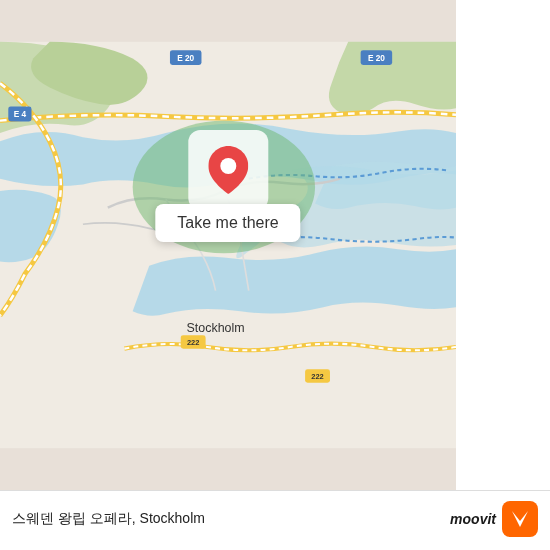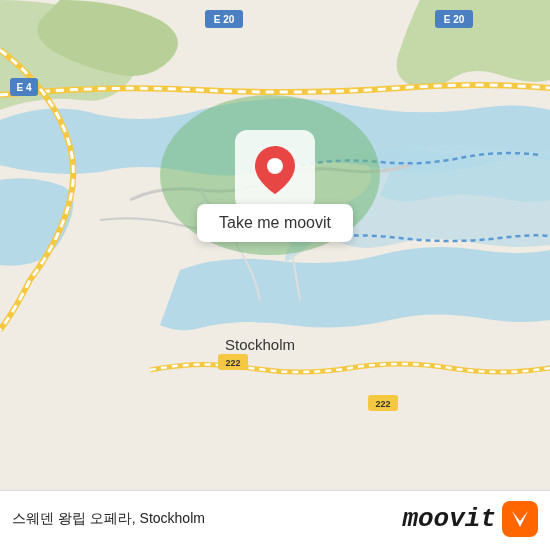--- a/index.html
+++ b/index.html
@@ -5,21 +5,21 @@
     * { margin: 0; padding: 0; box-sizing: border-box; }
     body {
       width: 550px;
       height: 550px;
       overflow: hidden;
       font-family: Arial, sans-serif;
       position: relative;
     }
 
     #map-container {
-      width: 550px;
+      width: 456px;
       height: 490px;
       position: relative;
       overflow: hidden;
       background-color: #e8e0d8;
     }
 
     
     #map-svg {
       width: 100%;
       height: 100%;
@@ -97,25 +97,24 @@
       left: 8px;
     }
 
     #moovit-logo {
       display: flex;
       align-items: center;
       gap: 6px;
     }
 
     #moovit-logo-text {
-      font-size: 26px;
+      font-size: 14px;
       font-weight: bold;
       color: #1a1a1a;
       font-style: italic;
-      font-family: Liberation Mono, monospace;
     }
 
     #moovit-icon {
       width: 36px;
       height: 36px;
       background: #ff6600;
       border-radius: 8px;
       display: flex;
       align-items: center;
       justify-content: center;
@@ -188,21 +187,21 @@
   </svg>
 
   <div id="take-me-there-container">
 
     <div id="location-pin-area">
       <svg class="pin-icon" viewBox="0 0 40 48" xmlns="http://www.w3.org/2000/svg">
         <path d="M20,0 C9,0 0,9 0,20 C0,35 20,48 20,48 C20,48 40,35 40,20 C40,9 31,0 20,0 Z" fill="#e84545"></path>
         <circle cx="20" cy="20" r="8" fill="white"></circle>
       </svg>
     </div>
-    <button id="take-me-there-btn">Take me moovit</button>
+    <button id="take-me-there-btn">Take me there</button>
   </div>
 
 </div>
 
 <div id="bottom-bar">
   <div id="location-text">
     <span id="location-name">
       <span>스웨덴 왕립 오페라,</span>
       <span>Stockholm</span>
     </span>

